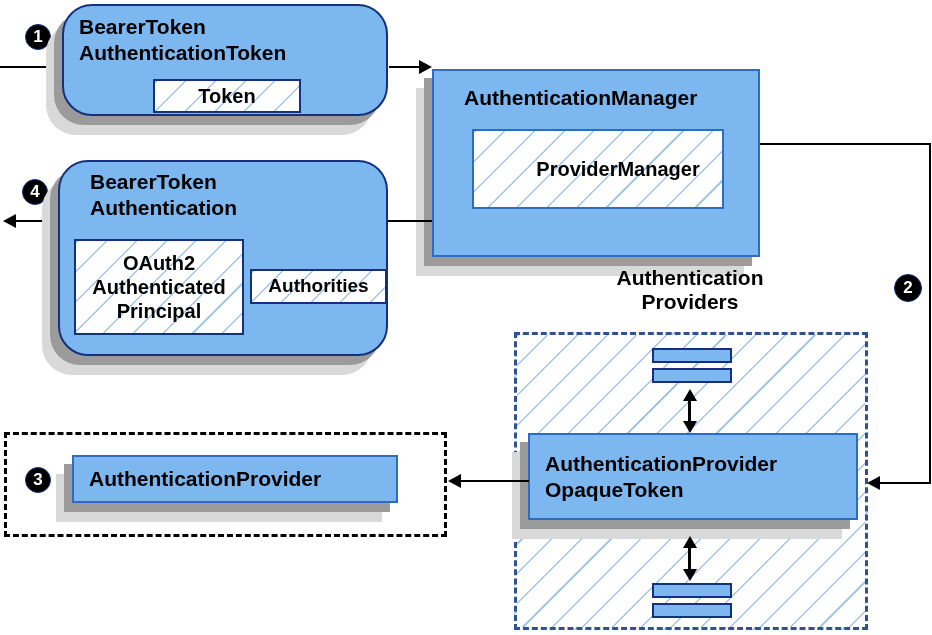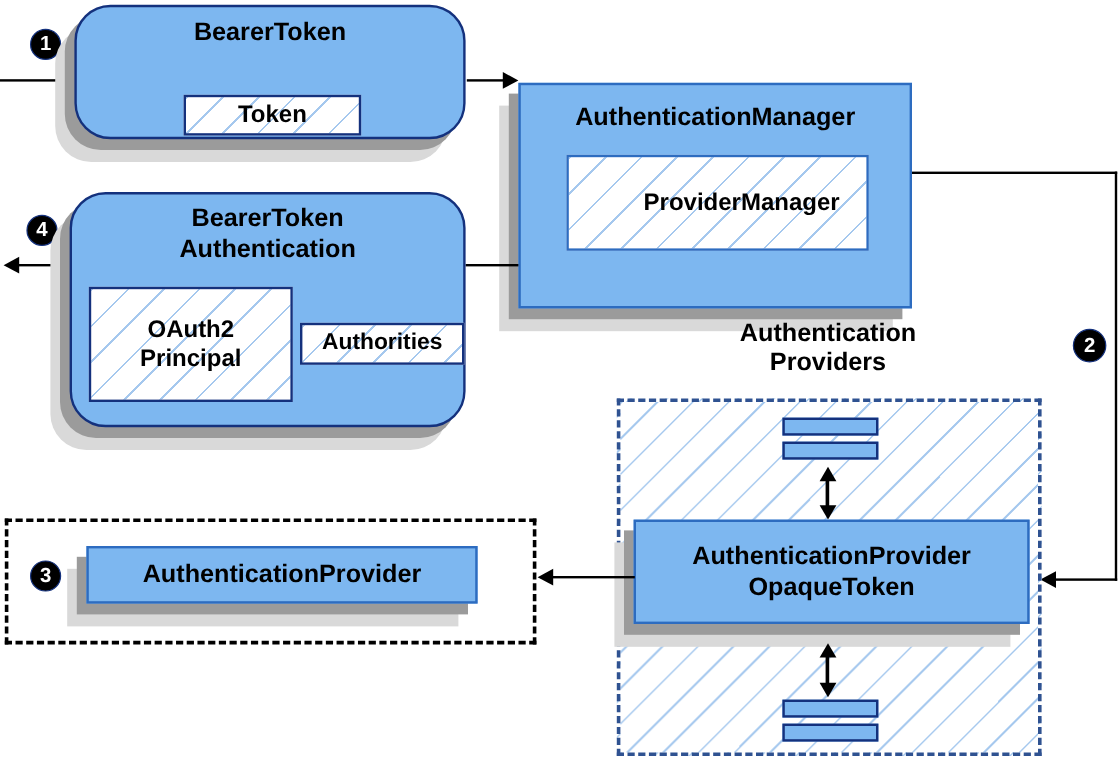--- a/index.html
+++ b/index.html
@@ -33,21 +33,21 @@
     background-image:repeating-linear-gradient(135deg,
       var(--hatch-line) 0, var(--hatch-line) 1.5px,
       transparent 1.5px, transparent 21px);
   }
   .field {
     position:absolute; display:flex; align-items:center; justify-content:center;
     text-align:center; font-size:20px; line-height:1.2;
   }
   .field.navy { border:2px solid var(--node-border-dark); }
   .field.blue { border:2px solid var(--node-border-blue);padding-left:40px; }
-  .title { width:100%; text-align:center; font-size:21px; line-height:1.22; }
+  .title { width:100%; text-align:left; font-size:21px; line-height:1.22;margin-left:30px; }
   .centered-col { display:flex; flex-direction:column; align-items:center; justify-content:center; }
   .hline { position:absolute; height:2px; background:var(--connector); }
   .vline { position:absolute; width:2px; background:var(--connector); }
   .arr-right { position:absolute; width:0; height:0;
     border-top:7px solid transparent; border-bottom:7px solid transparent;
     border-left:13px solid var(--connector); }
   .arr-left { position:absolute; width:0; height:0;
     border-top:7px solid transparent; border-bottom:7px solid transparent;
     border-right:13px solid var(--connector); }
   .arr-up { position:absolute; width:0; height:0;
@@ -76,20 +76,21 @@
 <div class="canvas">
 
   <div class="hline" style="left:0; top:66; left:0px; top:66px; width:62px;"></div>
   <div class="step" style="left:25px; top:24px;">
     <span>1</span>
   </div>
 
   <div class="node rounded centered-col" style="left:62px; top:4px; width:326px; height:112px;">
     <div class="title" style="position:absolute; top:8px;">
       <div>BearerToken</div>
+      <div>AuthenticationToken</div>
     </div>
     <div class="field navy hatch" style="left:89px; top:73px; width:148px; height:34px;">
       <span>Token</span>
     </div>
   </div>
 
   <div class="hline" style="left:389px; top:66px; width:32px;"></div>
   <div class="arr-right" style="left:419px; top:60px;"></div>
 
   <div class="node rect-blue" style="left:432px; top:69px; width:328px; height:188px;">
@@ -115,20 +116,21 @@
     <span>4</span>
   </div>
 
   <div class="node rounded" style="left:58px; top:160px; width:330px; height:196px;">
     <div class="title" style="position:absolute; top:7px;">
       <div>BearerToken</div>
       <div>Authentication</div>
     </div>
     <div class="field navy hatch centered-col" style="left:14px; top:77px; width:170px; height:96px; font-size:20px;">
       <div>OAuth2</div>
+      <div>Authenticated</div>
       <div>Principal</div>
     </div>
     <div class="field navy hatch" style="left:190px; top:107px; width:137px; height:35px; font-size:19px;">
       <span>Authorities</span>
     </div>
   </div>
 
   <div class="label-2line" style="left:555px; top:266px; width:270px;">
     <div>Authentication</div>
     <div>Providers</div>

